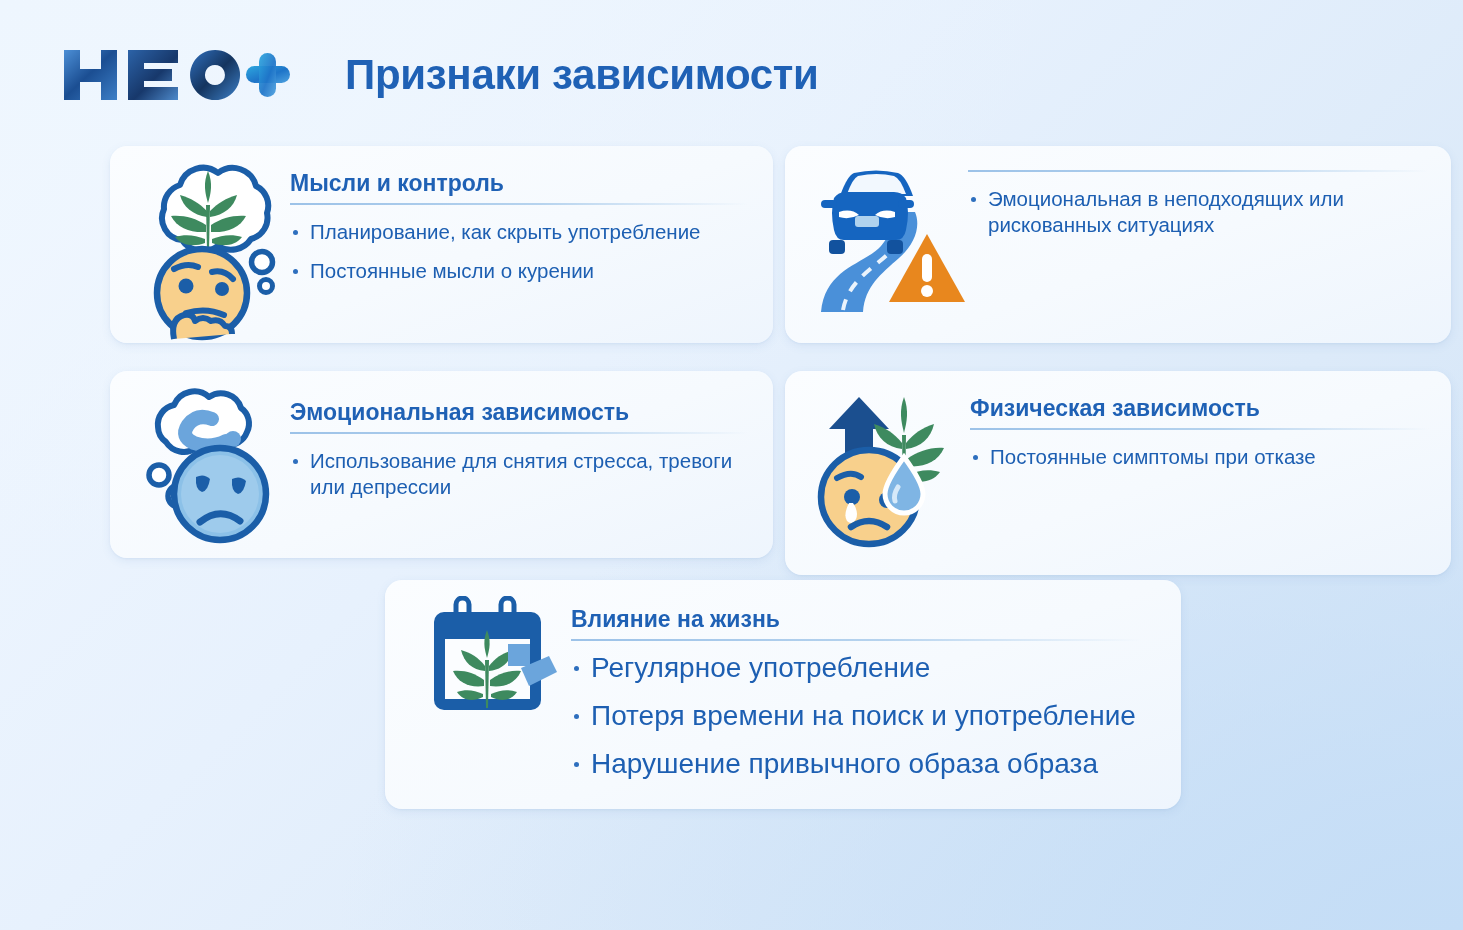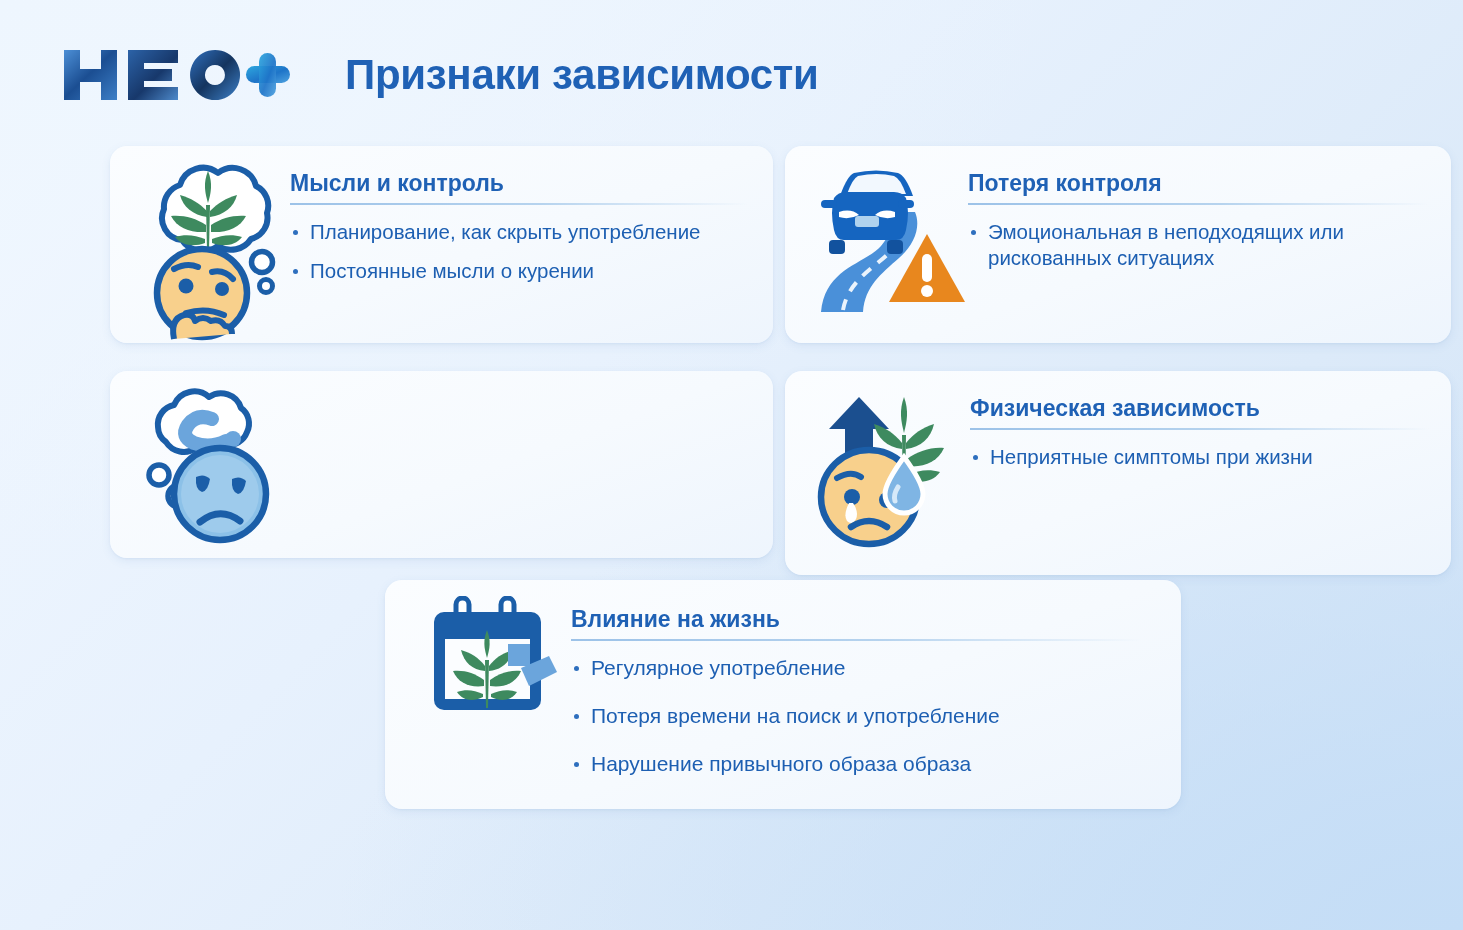--- a/index.html
+++ b/index.html
@@ -52,21 +52,21 @@
   ul.bullets{list-style:none;margin:0;padding:0;}
   ul.bullets li{
     position:relative;padding-left:20px;
     font-size:20.5px;color:#1D5FB2;line-height:26px;margin-bottom:13px;
   }
   ul.bullets li:last-child{margin-bottom:0;}
   ul.bullets li:before{
     content:"";position:absolute;left:3px;top:11px;
     width:5px;height:5px;border-radius:50%;background:#2E6FBE;
   }
-  #card-5 ul.bullets li{margin-bottom:22px;font-size:21px;}
+  #card-5 ul.bullets li{margin-bottom:22px;font-size:28px;}
 </style>
 </head>
 <body>
 
 <div class="sheet">
 
   <div class="header">
 
     <div class="logo" title="HEO+">
       <svg width="230" height="62" viewBox="0 0 230 62" aria-label="HEO+">
@@ -173,21 +173,20 @@
         </g>
 
         <g>
           <path d="M124 74 L162 142 H86 Z" fill="#E8871E"></path>
           <rect x="119" y="94" width="10" height="28" rx="5" fill="#FFFFFF"></rect>
           <circle cx="124" cy="131" r="6" fill="#FFFFFF"></circle>
         </g>
       </svg>
     </div>
     <div class="body-wrap" style="left:183px;top:24px;width:460px;">
-      <div class="card-title">Потеря контроля</div>
       <hr class="divider">
       <ul class="bullets">
         <li>Эмоциональная в неподходящих или рискованных ситуациях</li>
       </ul>
     </div>
   </div>
 
   <div class="card" id="card-3">
     <div class="icon-wrap" style="left:24px;top:12px;width:160px;height:165px;">
       <svg width="160" height="165" viewBox="0 0 160 165">
@@ -200,20 +199,27 @@
 
         <circle cx="25" cy="92" r="10" fill="#fff" stroke="#1B5EA8" stroke-width="5.5"></circle>
         <circle cx="45" cy="113" r="11" fill="#fff" stroke="#1B5EA8" stroke-width="5.5"></circle>
 
         <ellipse cx="86" cy="111" rx="46" ry="46" fill="#8CC1E8" stroke="#1B5EA8" stroke-width="6.5"></ellipse>
         <ellipse cx="86" cy="111" rx="39" ry="39" fill="#9ECBEC"></ellipse>
         <path d="M62 94 q8 -4 14 2 q-2 12 -8 13 q-7 -2 -6 -15 Z" fill="#1B5EA8"></path>
         <path d="M98 96 q8 -4 14 2 q-2 12 -8 13 q-7 -2 -6 -15 Z" fill="#1B5EA8"></path>
         <path d="M66 139 q20 -16 40 -1" stroke="#1B5EA8" stroke-width="7" fill="none" stroke-linecap="round"></path>
       </svg>
+    </div>
+    <div class="body-wrap" style="left:180px;top:28px;width:458px;">
+      <div class="card-title">Эмоциональная зависимость</div>
+      <hr class="divider">
+      <ul class="bullets">
+        <li>Использование для снятия стресса, тревоги или депрессии</li>
+      </ul>
     </div>
   </div>
 
   <div class="card" id="card-4">
     <div class="icon-wrap" style="left:22px;top:8px;width:165px;height:170px;">
       <svg width="165" height="170" viewBox="0 0 165 170">
 
         <path d="M52 18 L82 50 H66 V112 H38 V50 H22 Z" fill="#1B4F8F"></path>
 
         <g fill="#3E8A5F">
@@ -235,21 +241,21 @@
         <path d="M44 148 q18 -12 36 0" stroke="#1B5EA8" stroke-width="6.5" fill="none" stroke-linecap="round"></path>
 
         <path d="M97 78 q-19 26 -19 37 a19 19 0 0 0 38 0 q0 -11 -19 -37 Z" fill="#7FB5E4" stroke="#FFFFFF" stroke-width="5"></path>
         <path d="M91 108 q-5 8 -3 14" stroke="#D6E9F9" stroke-width="5" fill="none" stroke-linecap="round"></path>
       </svg>
     </div>
     <div class="body-wrap" style="left:185px;top:24px;width:460px;">
       <div class="card-title">Физическая зависимость</div>
       <hr class="divider">
       <ul class="bullets">
-        <li>Неприятные симптомы при жизни</li>
+        <li>Постоянные симптомы при отказе</li>
       </ul>
     </div>
   </div>
 
   <div class="card" id="card-5">
     <div class="icon-wrap" style="left:40px;top:16px;width:140px;height:125px;">
       <svg width="140" height="125" viewBox="0 0 140 125">
 
         <rect x="31" y="2" width="13" height="30" rx="6.5" fill="#FFFFFF" stroke="#1B5EA8" stroke-width="5"></rect>
         <rect x="76" y="2" width="13" height="30" rx="6.5" fill="#FFFFFF" stroke="#1B5EA8" stroke-width="5"></rect>

